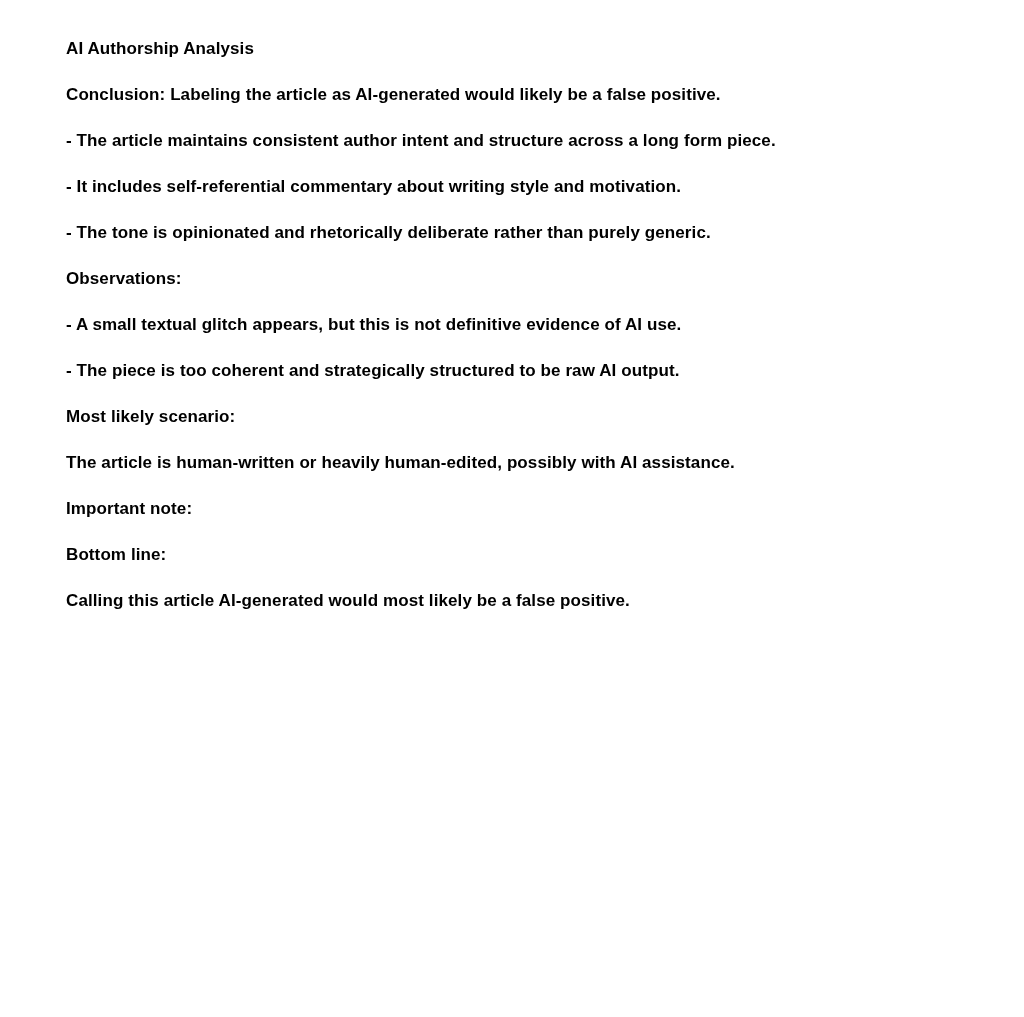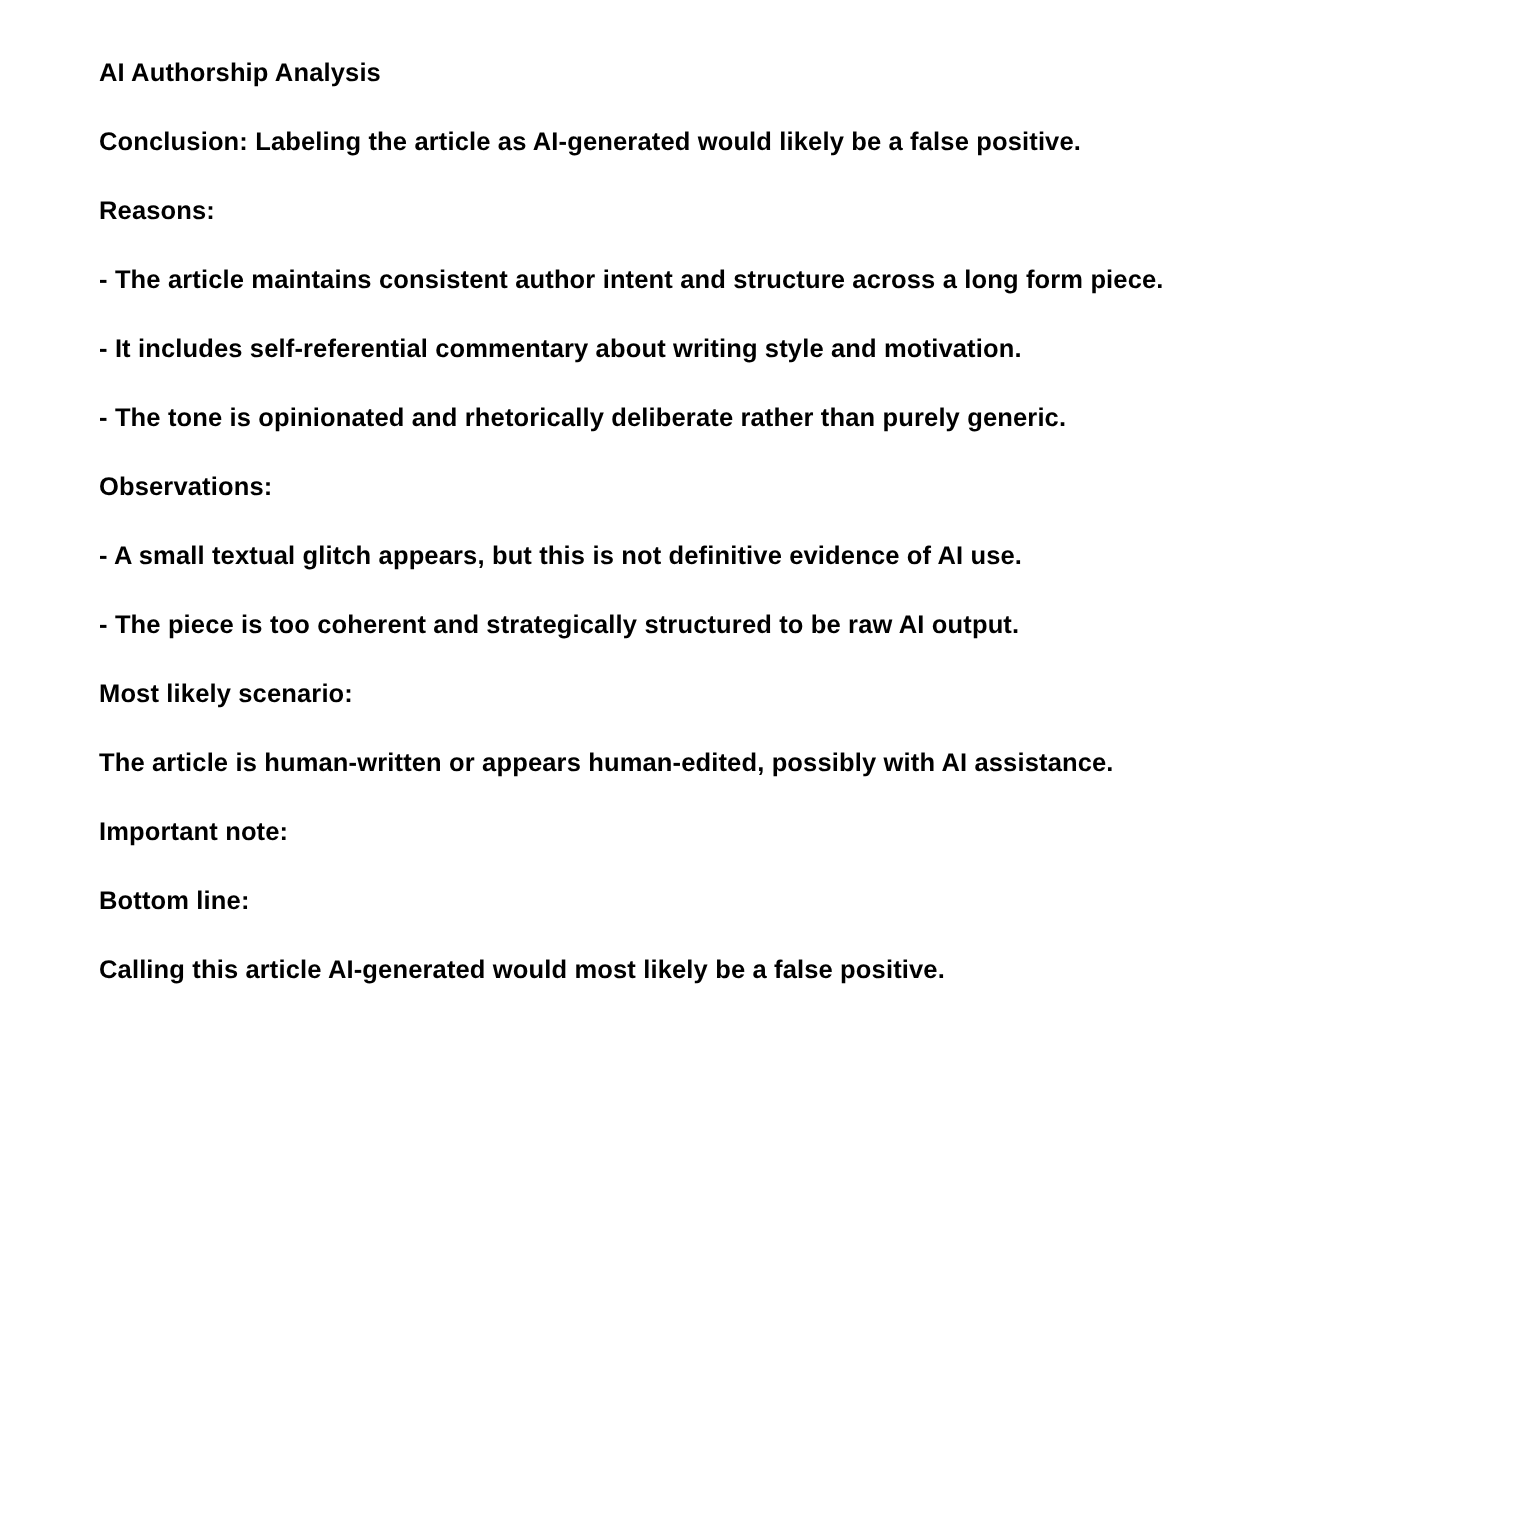--- a/index.html
+++ b/index.html
@@ -32,30 +32,29 @@
 </style>
 </head>
 <body>
 
 <div class="doc">
 
   <p>AI Authorship Analysis</p>
 
   <p class="section-start">Conclusion: Labeling the article as AI-generated would likely be a false positive.</p>
 
-  <p class="section-start">Reasons:</p>
   <p>- The article maintains consistent author intent and structure across a long form piece.</p>
   <p>- It includes self-referential commentary about writing style and motivation.</p>
   <p>- The tone is opinionated and rhetorically deliberate rather than purely generic.</p>
 
   <p class="section-start">Observations:</p>
   <p>- A small textual glitch appears, but this is not definitive evidence of AI use.</p>
   <p>- The piece is too coherent and strategically structured to be raw AI output.</p>
 
   <p class="section-start">Most likely scenario:</p>
-  <p>The article is human-written or appears human-edited, possibly with AI assistance.</p>
+  <p>The article is human-written or heavily human-edited, possibly with AI assistance.</p>
 
   <p class="section-start">Important note:</p>
 
   <p class="section-start">Bottom line:</p>
   <p>Calling this article AI-generated would most likely be a false positive.</p>
 
 </div>
 
 </body></html>

